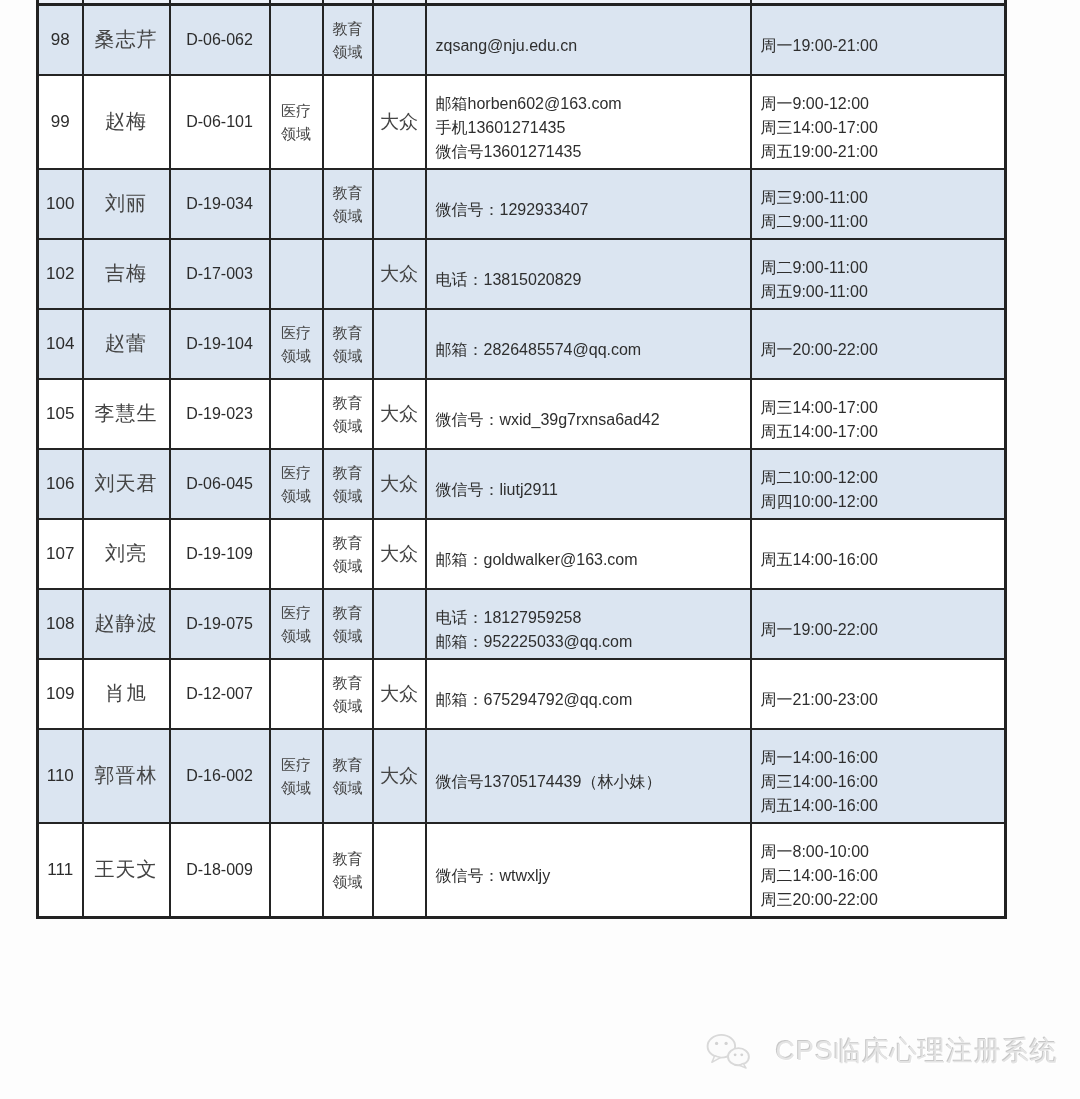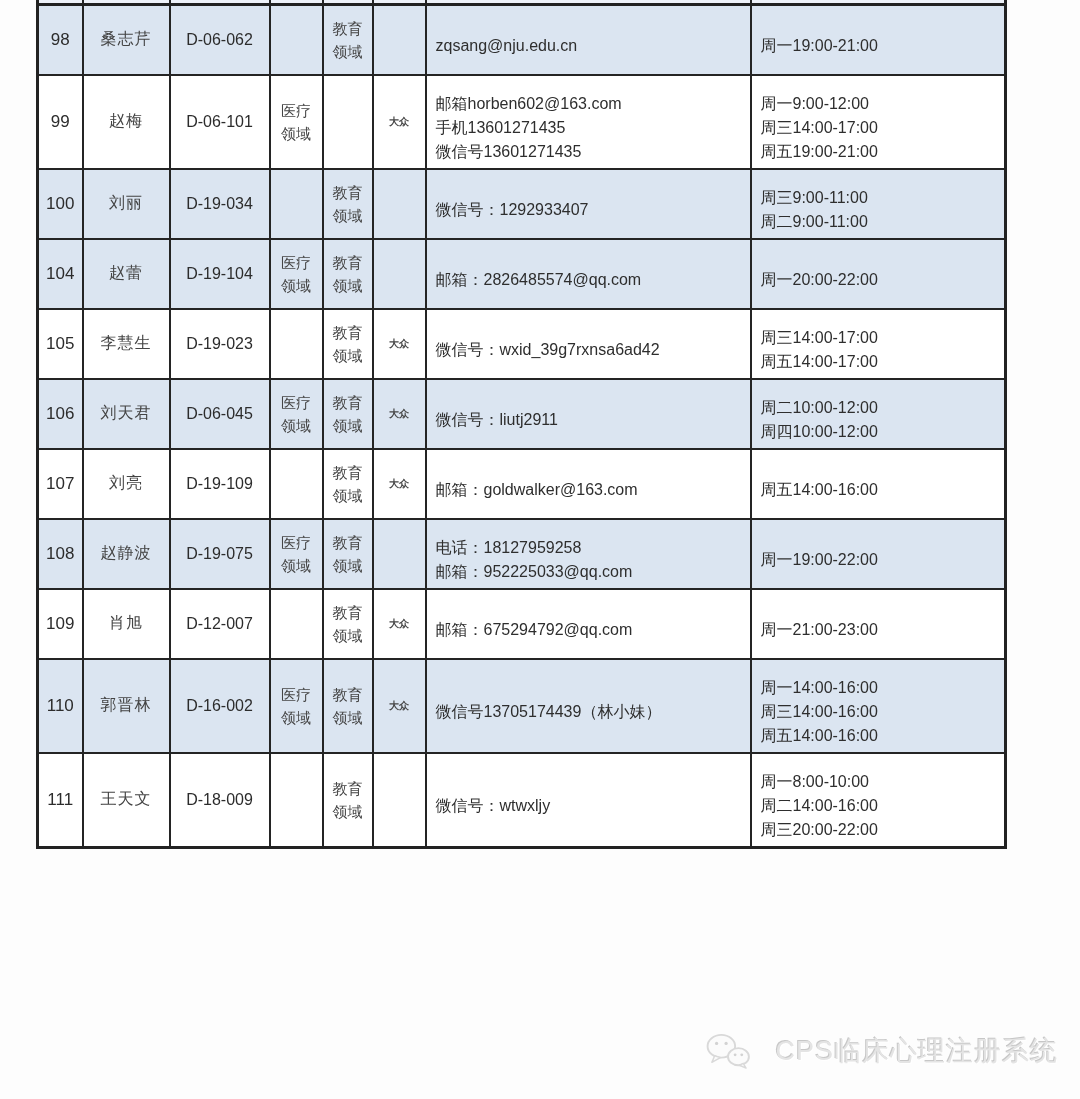--- a/index.html
+++ b/index.html
@@ -37,30 +37,30 @@
   tr.data-row.shaded td { background: #dbe5f1; }
   tr.cut-row { height: 3px; }
   tr.cut-row td {
     border-top: none;
     border-bottom: 3px solid #222;
     background: #eef2f9;
     padding: 0;
     height: 3px;
   }
   td.c-no   { text-align: center; font-size: 17px; color: #2c2c2c; }
-  td.c-name { text-align: center; font-size: 16px; color: #444; letter-spacing: 1px; }
+  td.c-name { text-align: center; font-size: 20px; color: #444; letter-spacing: 1px; }
   td.c-id   { text-align: center; font-size: 16px; color: #2c2c2c; }
   td.c-med, td.c-edu {
     text-align: center;
     font-size: 15px;
     color: #454545;
     line-height: 23px;
     white-space: pre-line;
   }
-  td.c-pub { text-align: center; font-size: 10px; color: #454545; font-weight: bold; }
+  td.c-pub { text-align: center; font-size: 19px; color: #454545; }
   td.c-contact, td.c-sched {
     text-align: left;
     font-size: 16px;
     line-height: 24px;
     padding: 16px 6px 4px 9px;
     white-space: pre-line;
     color: #2e2e2e;
   }
   .watermark {
     position: absolute;
@@ -137,20 +137,31 @@
       <td class="c-no">100</td>
       <td class="c-name">刘丽</td>
       <td class="c-id">D-19-034</td>
       <td class="c-med"></td>
       <td class="c-edu">教育
 领域</td>
       <td class="c-pub"></td>
       <td class="c-contact">微信号：1292933407</td>
       <td class="c-sched">周三9:00-11:00
 周二9:00-11:00</td>
+    </tr>
+        <tr class="data-row shaded">
+      <td class="c-no">102</td>
+      <td class="c-name">吉梅</td>
+      <td class="c-id">D-17-003</td>
+      <td class="c-med"></td>
+      <td class="c-edu"></td>
+      <td class="c-pub">大众</td>
+      <td class="c-contact">电话：13815020829</td>
+      <td class="c-sched">周二9:00-11:00
+周五9:00-11:00</td>
     </tr>
         <tr class="data-row shaded">
       <td class="c-no">104</td>
       <td class="c-name">赵蕾</td>
       <td class="c-id">D-19-104</td>
       <td class="c-med">医疗
 领域</td>
       <td class="c-edu">教育
 领域</td>
       <td class="c-pub"></td>

